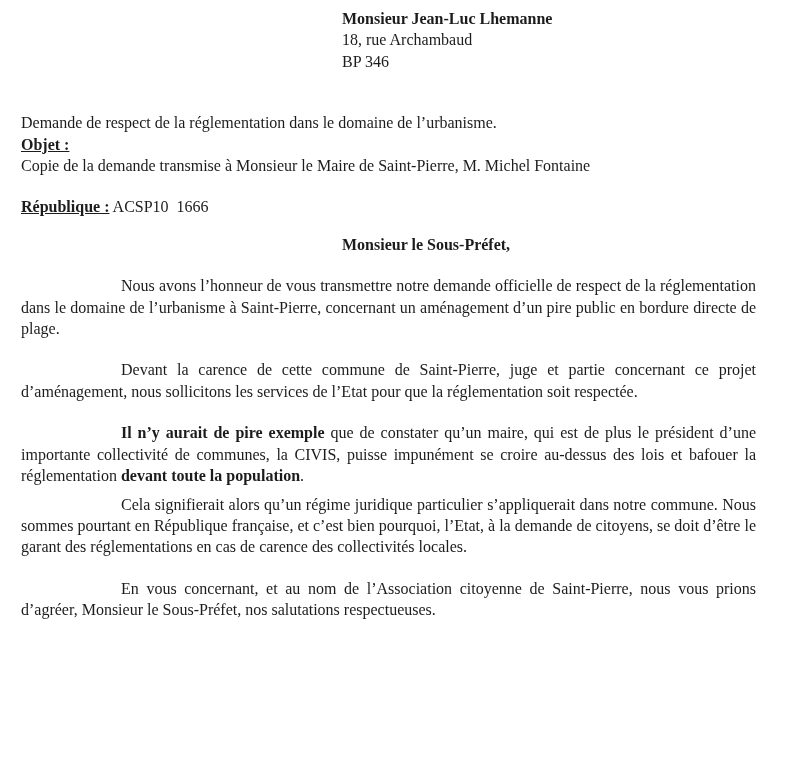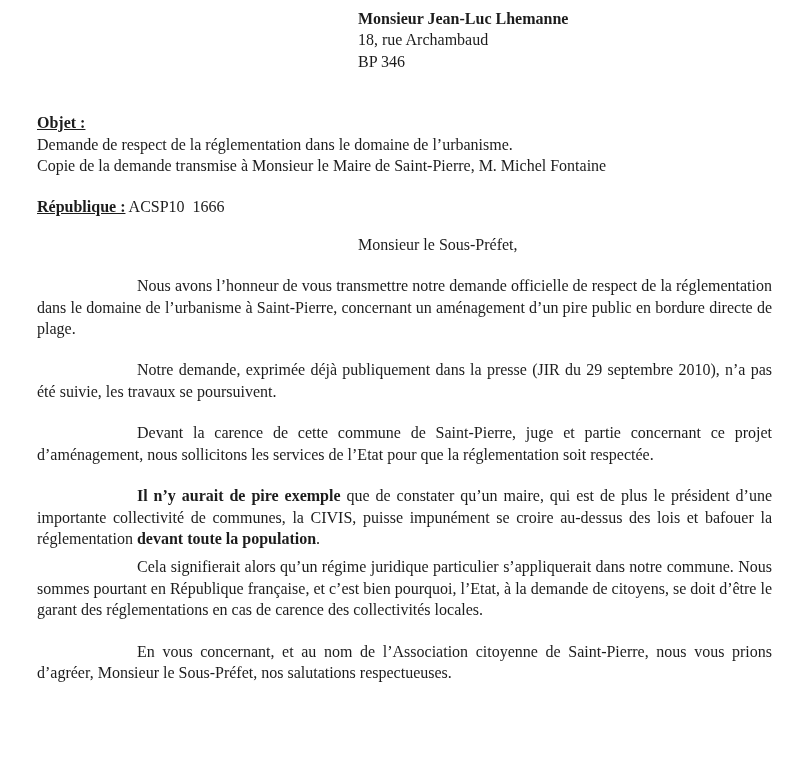--- a/index.html
+++ b/index.html
@@ -8,72 +8,70 @@
     position: relative;
     width: 776px;
     height: 768px;
     background: #ffffff;
     color: #1c1c1c;
     font-family: "Liberation Serif", "DejaVu Serif", serif;
     font-size: 16px;
     line-height: 21.4px;
     padding: 8px 20px 0 21px;
     overflow: hidden;
-    margin-left: 16px;
   }
   .bold { font-weight: bold; }
   .address-block { margin-left: 321px; }
   .addr-line { white-space: nowrap; }
   .subject-block { margin-top: 40px; }
   .heading-label {
     font-weight: bold;
     text-decoration: underline;
     display: inline-block;
   }
   .reference-block { margin-top: 20px; }
   .ref-value { white-space: pre-wrap; }
   .salutation {
     margin-top: 16px;
     margin-left: 321px;
-    font-weight: normal;
+    font-weight: bold;
   }
   p.para {
     margin: 20px 0 0 0;
     text-align: justify;
     text-indent: 100px;
   }
   p.para.no-gap { margin-top: 7px; }
 </style>
 </head>
 <body>
 
 <div class="page">
 
   <div class="address-block">
     <div class="addr-line bold">Monsieur Jean-Luc Lhemanne</div>
     <div class="addr-line">18, rue Archambaud</div>
     <div class="addr-line">BP 346</div>
   </div>
 
   <div class="subject-block">
+    <div>Demande de respect de la réglementation dans le domaine de l’urbanisme.</div>
     <div><span class="heading-label">Objet :</span></div>
-    <div>Demande de respect de la réglementation dans le domaine de l’urbanisme.</div>
     <div>Copie de la demande transmise à Monsieur le Maire de Saint-Pierre, M. Michel Fontaine</div>
   </div>
 
   <div class="reference-block">
     <span class="heading-label">République :</span>
     <span class="ref-value">ACSP10  1666</span>
   </div>
 
   <div class="salutation">Monsieur le Sous-Préfet,</div>
 
   <p class="para">Nous avons l’honneur de vous transmettre notre demande officielle de respect de la réglementation dans le domaine de l’urbanisme à Saint-Pierre, concernant un aménagement d’un pire public en bordure directe de plage.</p>
 
-  <p class="para">Notre demande, exprimée déjà publiquement dans la presse (JIR du 29 septembre 2010), n’a pas été suivie, les travaux se poursuivent.</p>
 
   <p class="para">Devant la carence de cette commune de Saint-Pierre, juge et partie concernant ce projet d’aménagement, nous sollicitons les services de l’Etat pour que la réglementation soit respectée.</p>
 
   <p class="para"><span class="bold">Il n’y aurait de pire exemple</span><span> que de constater qu’un maire, qui est de plus le président d’une importante collectivité de communes, la CIVIS, puisse impunément se croire au-dessus des lois et bafouer la réglementation </span><span class="bold">devant toute la population</span><span>.</span></p>
 
   <p class="para no-gap">Cela signifierait alors qu’un régime juridique particulier s’appliquerait dans notre commune. Nous sommes pourtant en République française, et c’est bien pourquoi, l’Etat, à la demande de citoyens, se doit d’être le garant des réglementations en cas de carence des collectivités locales.</p>
 
   <p class="para">En vous concernant, et au nom de l’Association citoyenne de Saint-Pierre, nous vous prions d’agréer, Monsieur le Sous-Préfet, nos salutations respectueuses.</p>
 
 </div>

